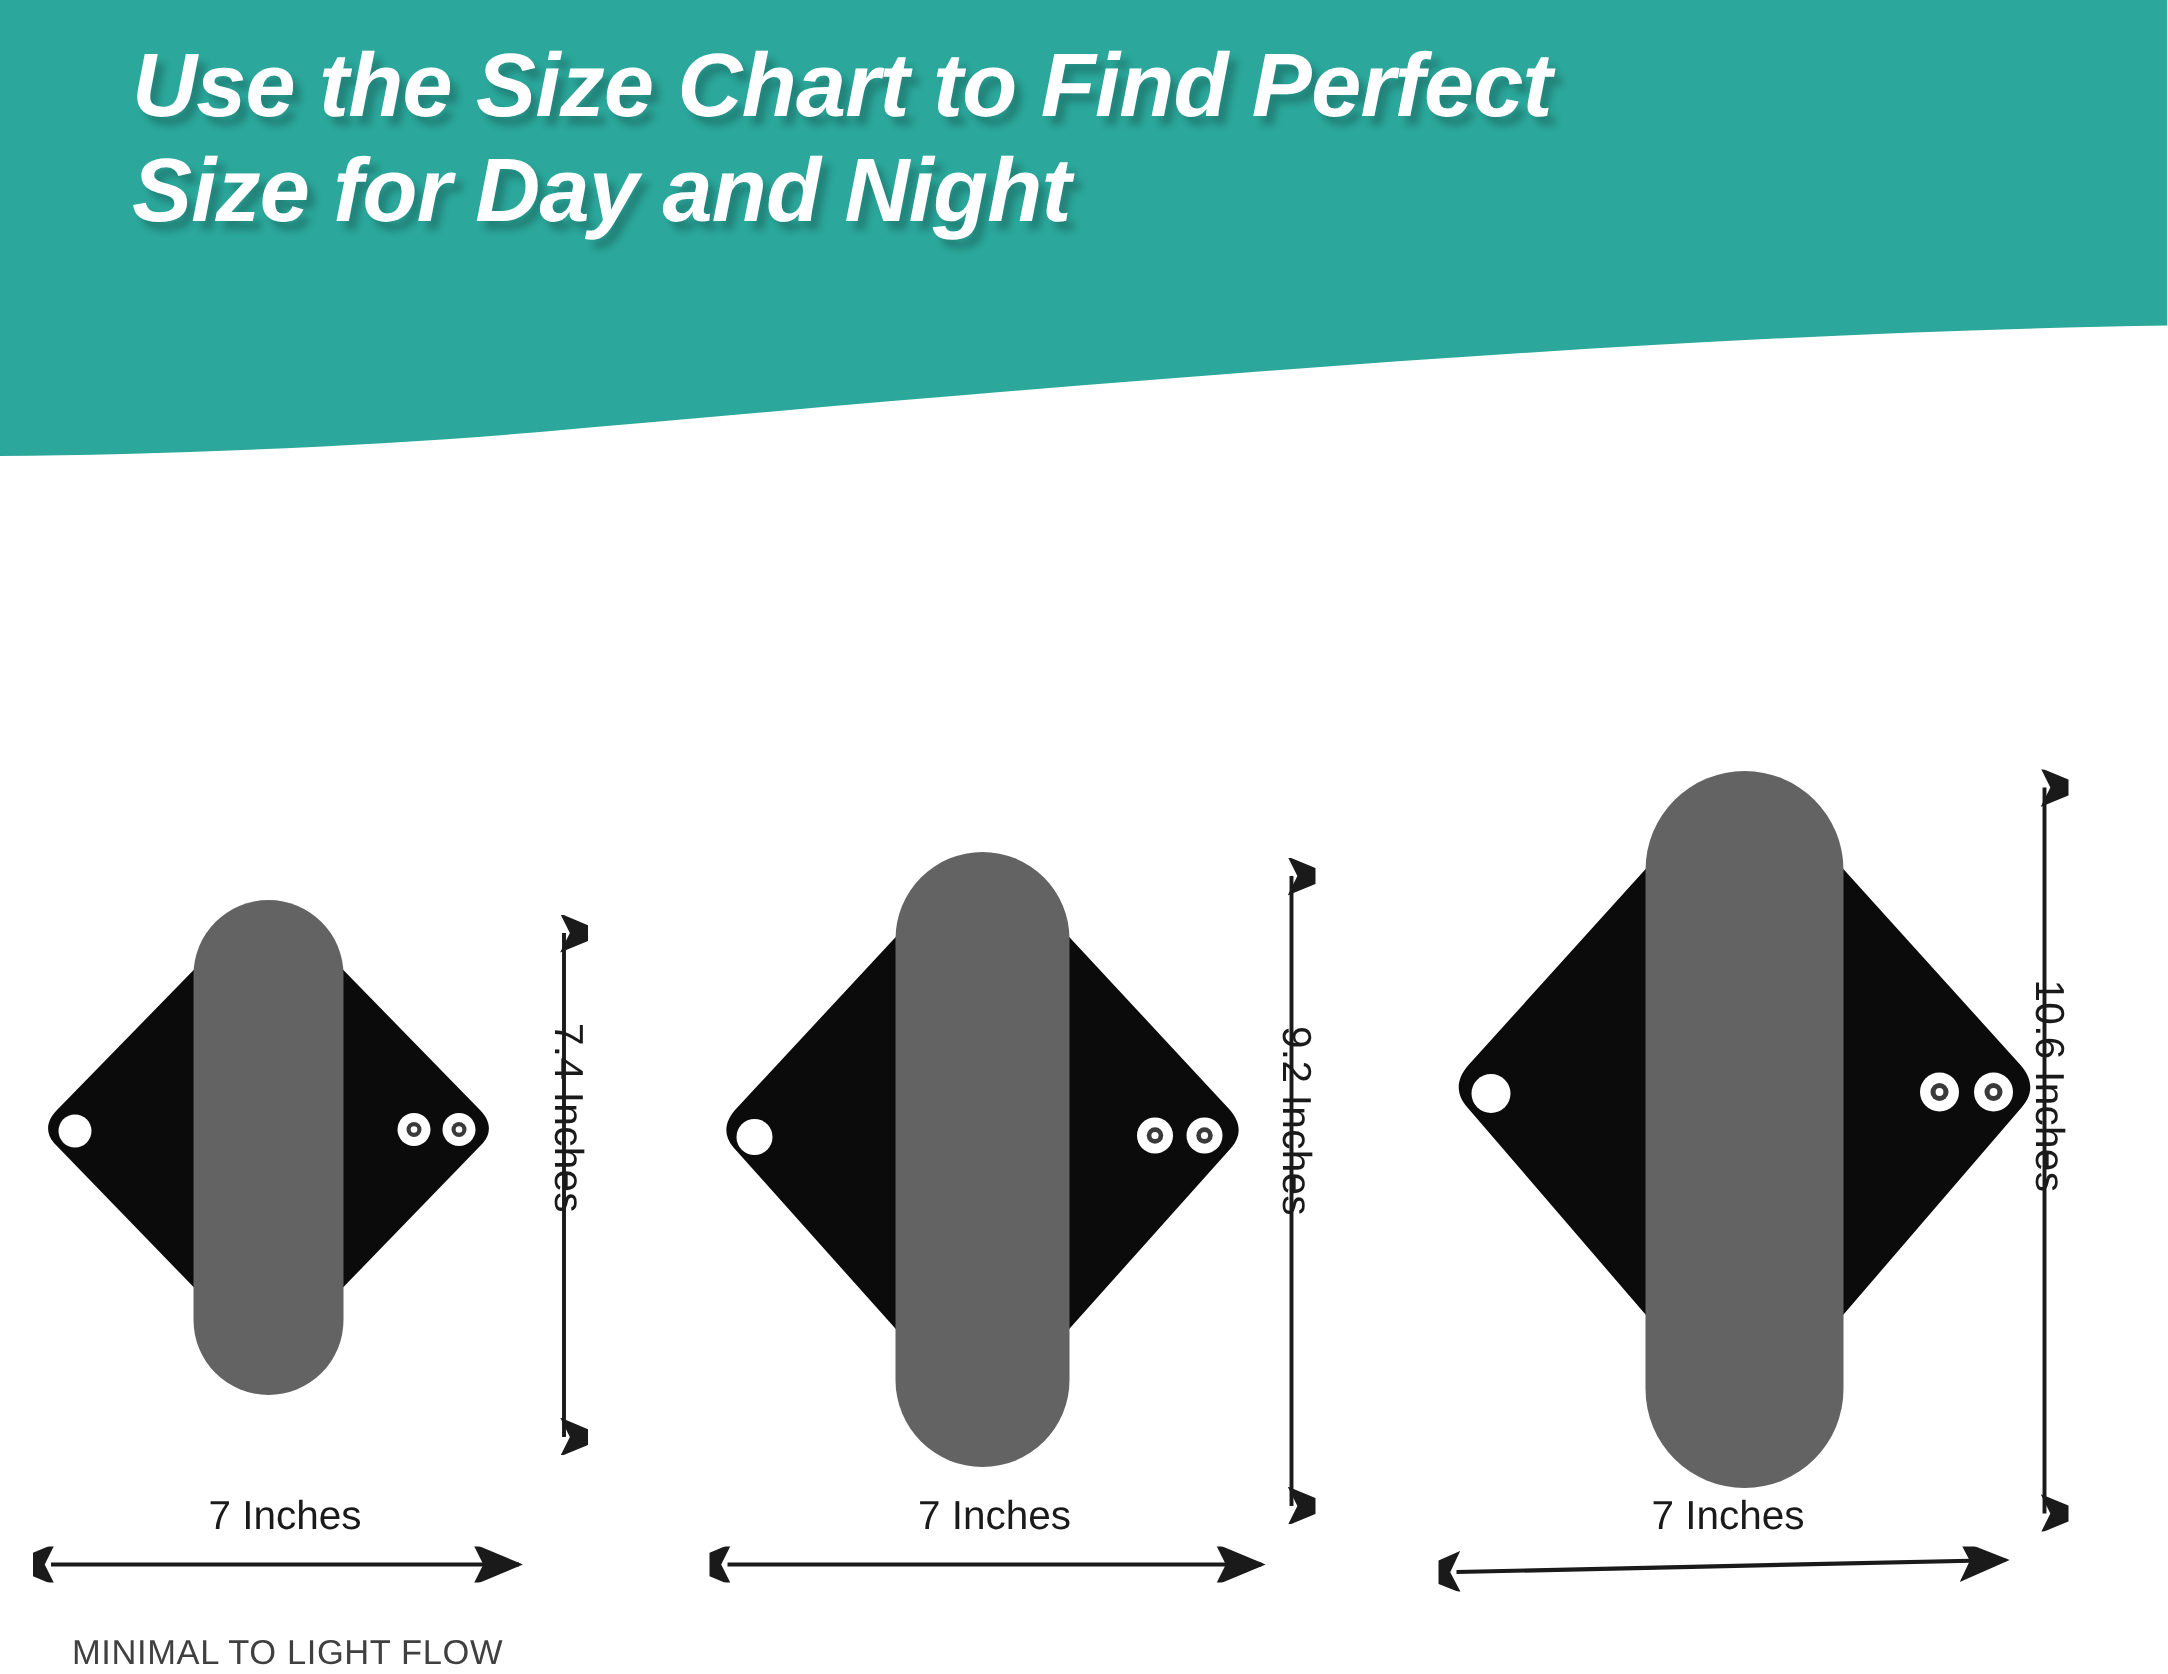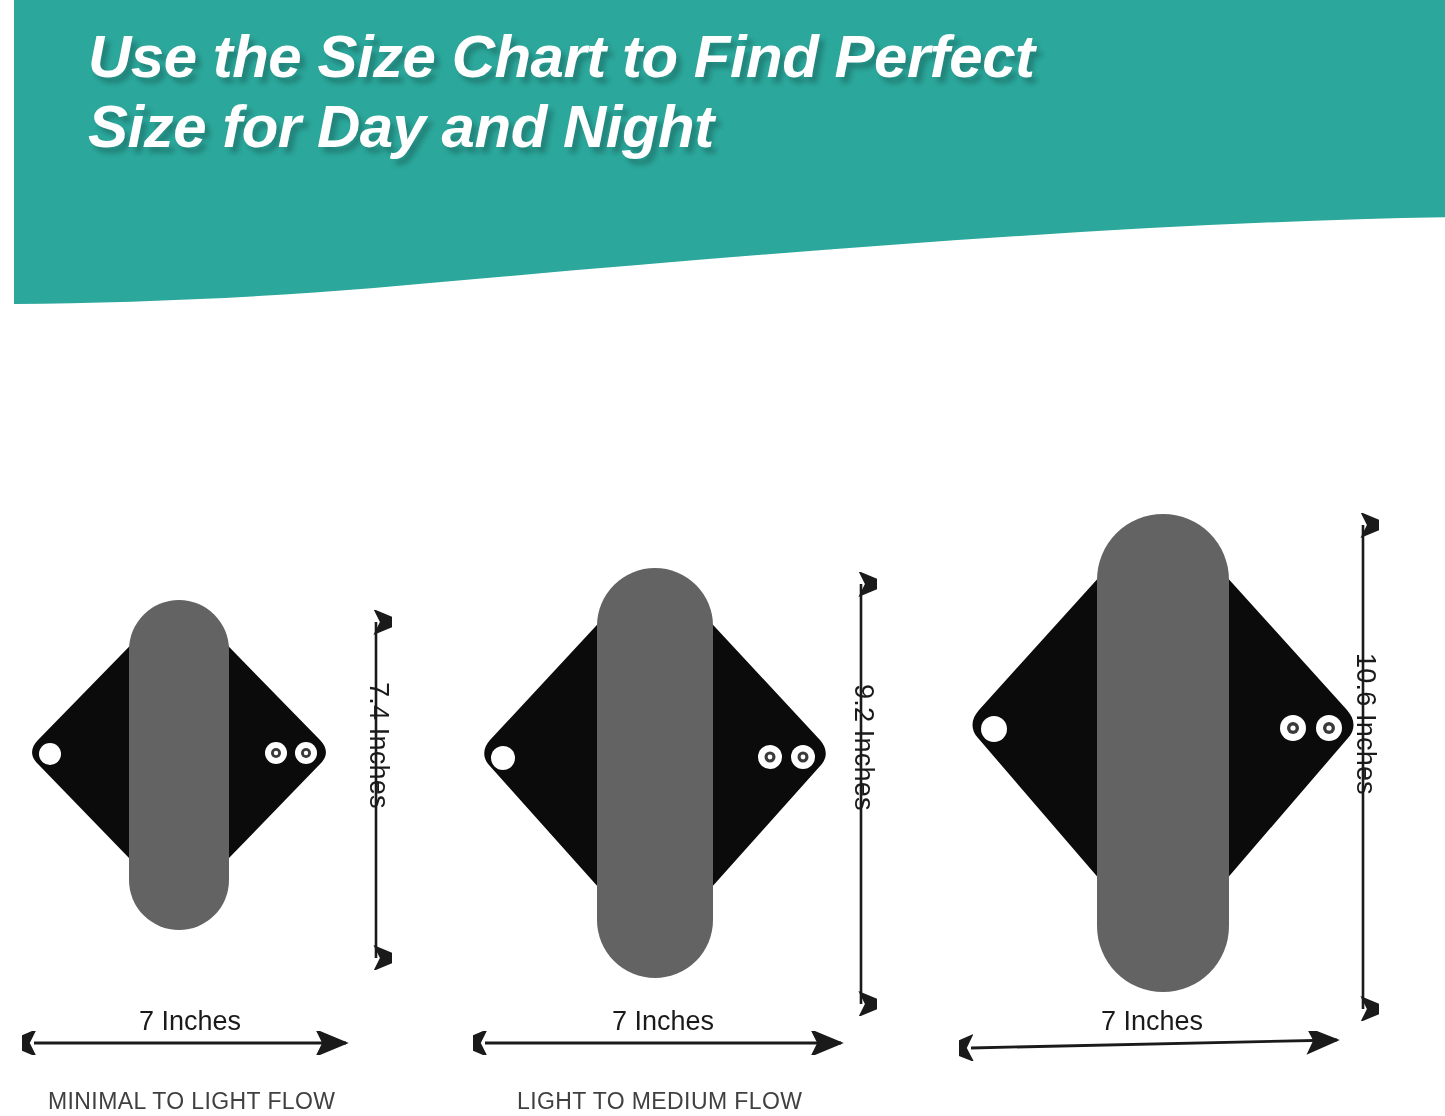--- a/index.html
+++ b/index.html
@@ -23,21 +23,20 @@
     background: #ffffff;
   }
 
   
   .header-banner {
     position: absolute;
     left: 0;
     top: 0;
     width: 1419px;
     height: 310px;
-    padding-left: 14px;
   }
   .header-banner svg {
     display: block;
     width: 1445px;
     height: 310px;
   }
 
   .header-title {
     position: absolute;
     left: 88px;
@@ -95,21 +94,20 @@
   .hdim {
     position: absolute;
   }
   .hdim svg { display: block; }
   .hdim-label {
     position: absolute;
     font-size: 27px;
     color: #1a1a1a;
     white-space: nowrap;
     text-align: center;
-    margin-top: 11px;
   }
 
   .pad-caption {
     position: absolute;
     font-size: 23px;
     color: #404040;
     letter-spacing: 0.4px;
     white-space: nowrap;
   }
 </style>
@@ -248,21 +246,20 @@
               <path d="M0,5 L12,0 L9.5,5 L12,10 Z" fill="#1A1A1A"></path>
             </marker>
             <marker id="ah-r-2" markerWidth="12" markerHeight="10" refX="11" refY="5" orient="auto">
               <path d="M0,0 L12,5 L0,10 L2.5,5 Z" fill="#1A1A1A"></path>
             </marker>
           </defs>
           <line x1="12" y1="12" x2="368" y2="12" stroke="#1A1A1A" stroke-width="2.8" marker-start="url(#ah-l-2)" marker-end="url(#ah-r-2)"></line>
         </svg>
       </div>
 
-      <div class="pad-caption" style="left:62px; top:778px;">LIGHT TO MEDIUM FLOW</div>
     </div>
 
     <div class="pad-col c3">
 
       <div class="pad-figure" style="left:18px; top:204px;">
         <svg viewBox="0 0 400 500" width="400" height="500" xmlns="http://www.w3.org/2000/svg">
           <path d="M200,6
                    C210,6 217,11 224,19
                    L384,196
                    C392,205 393,215 385,224

